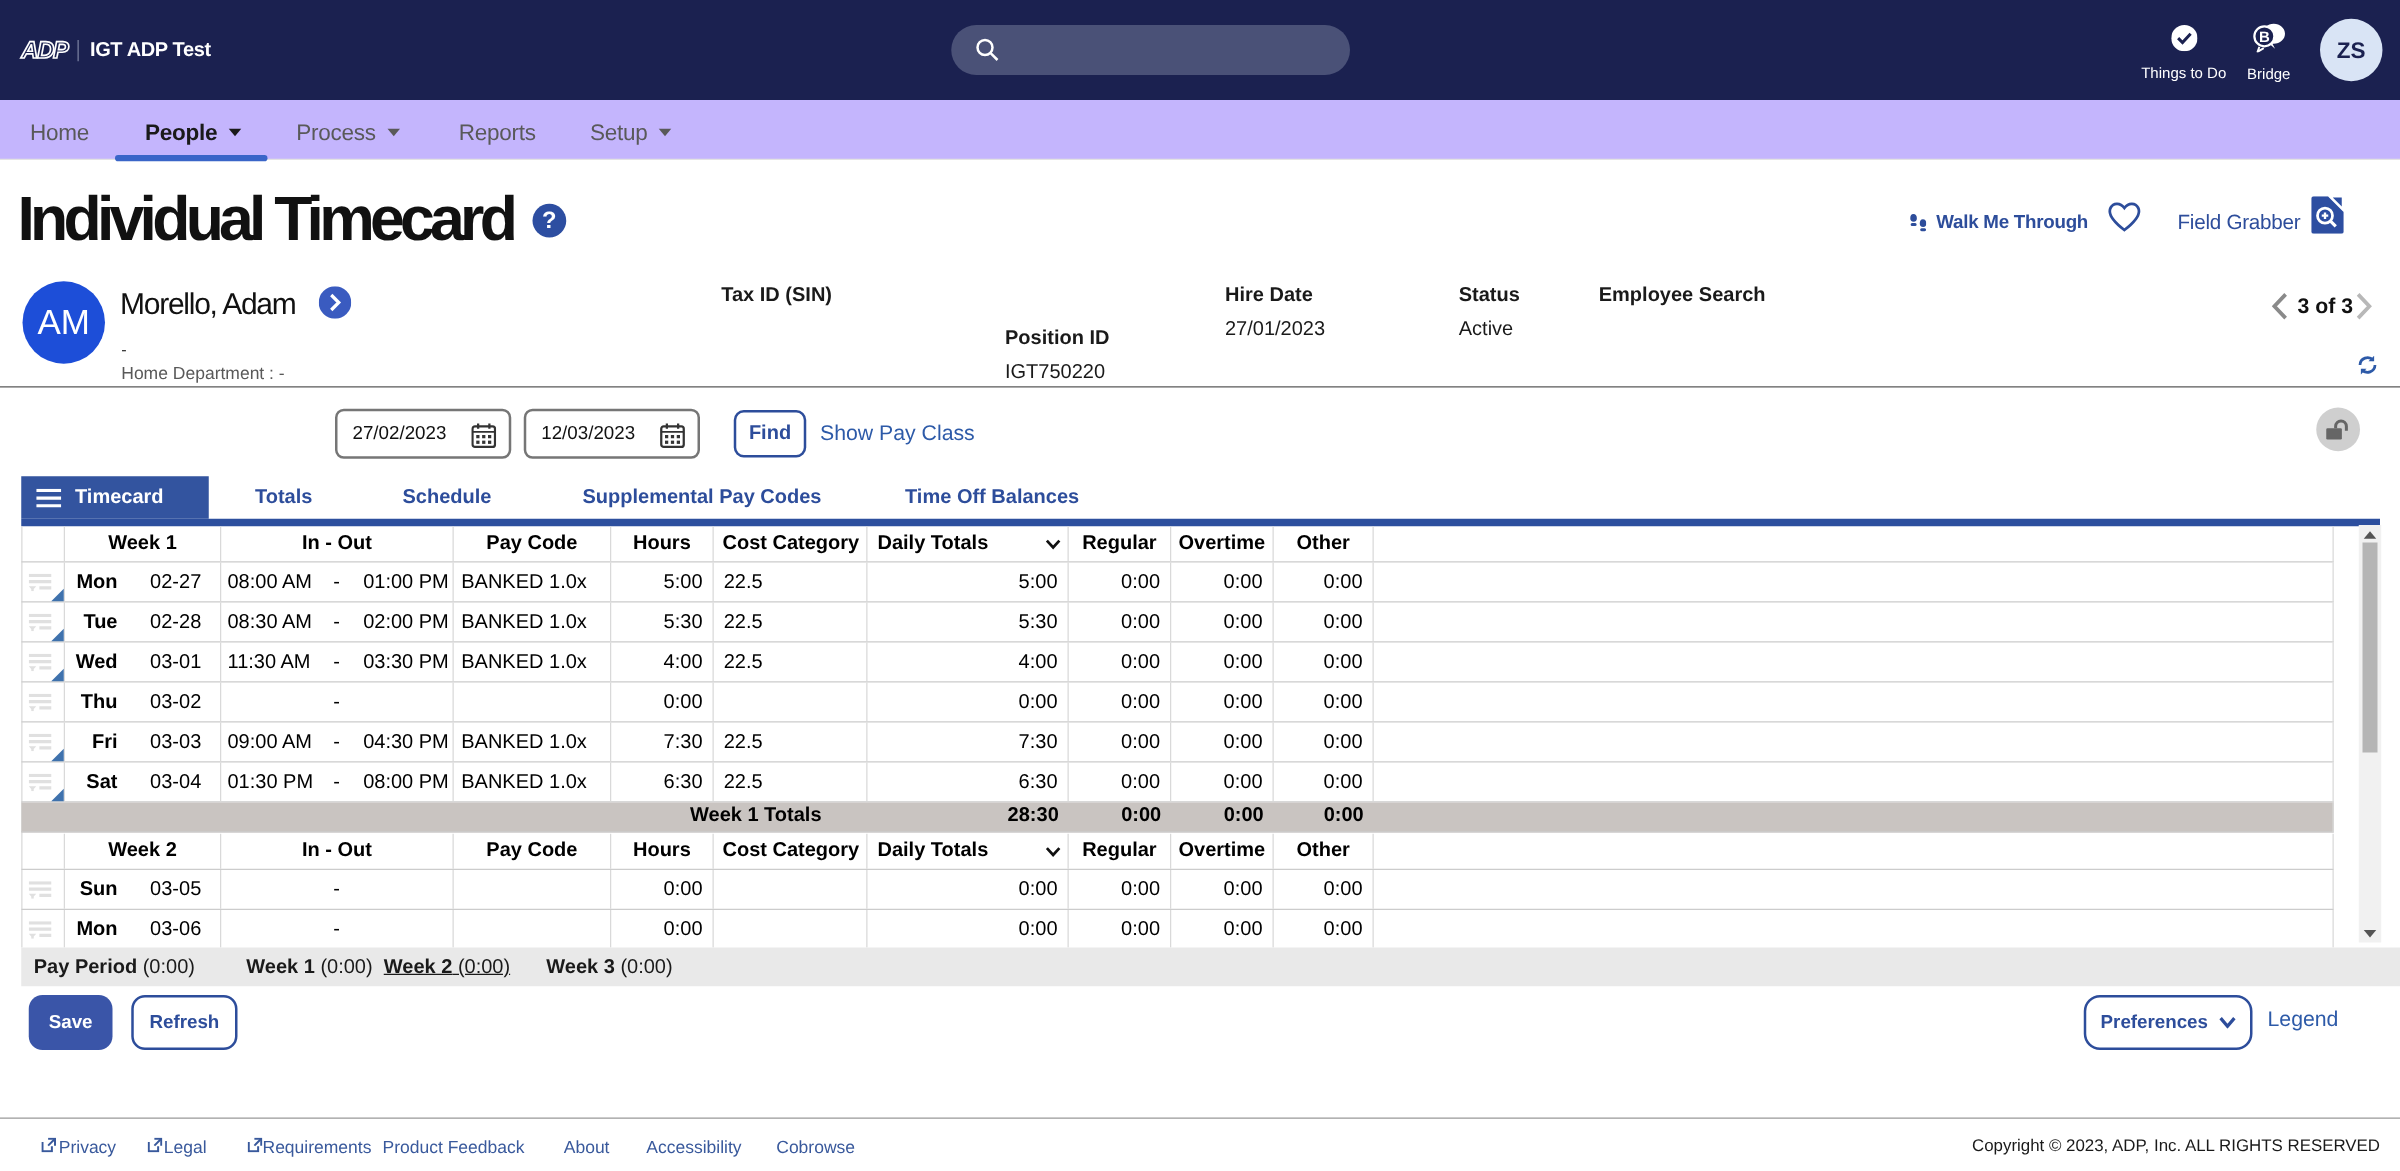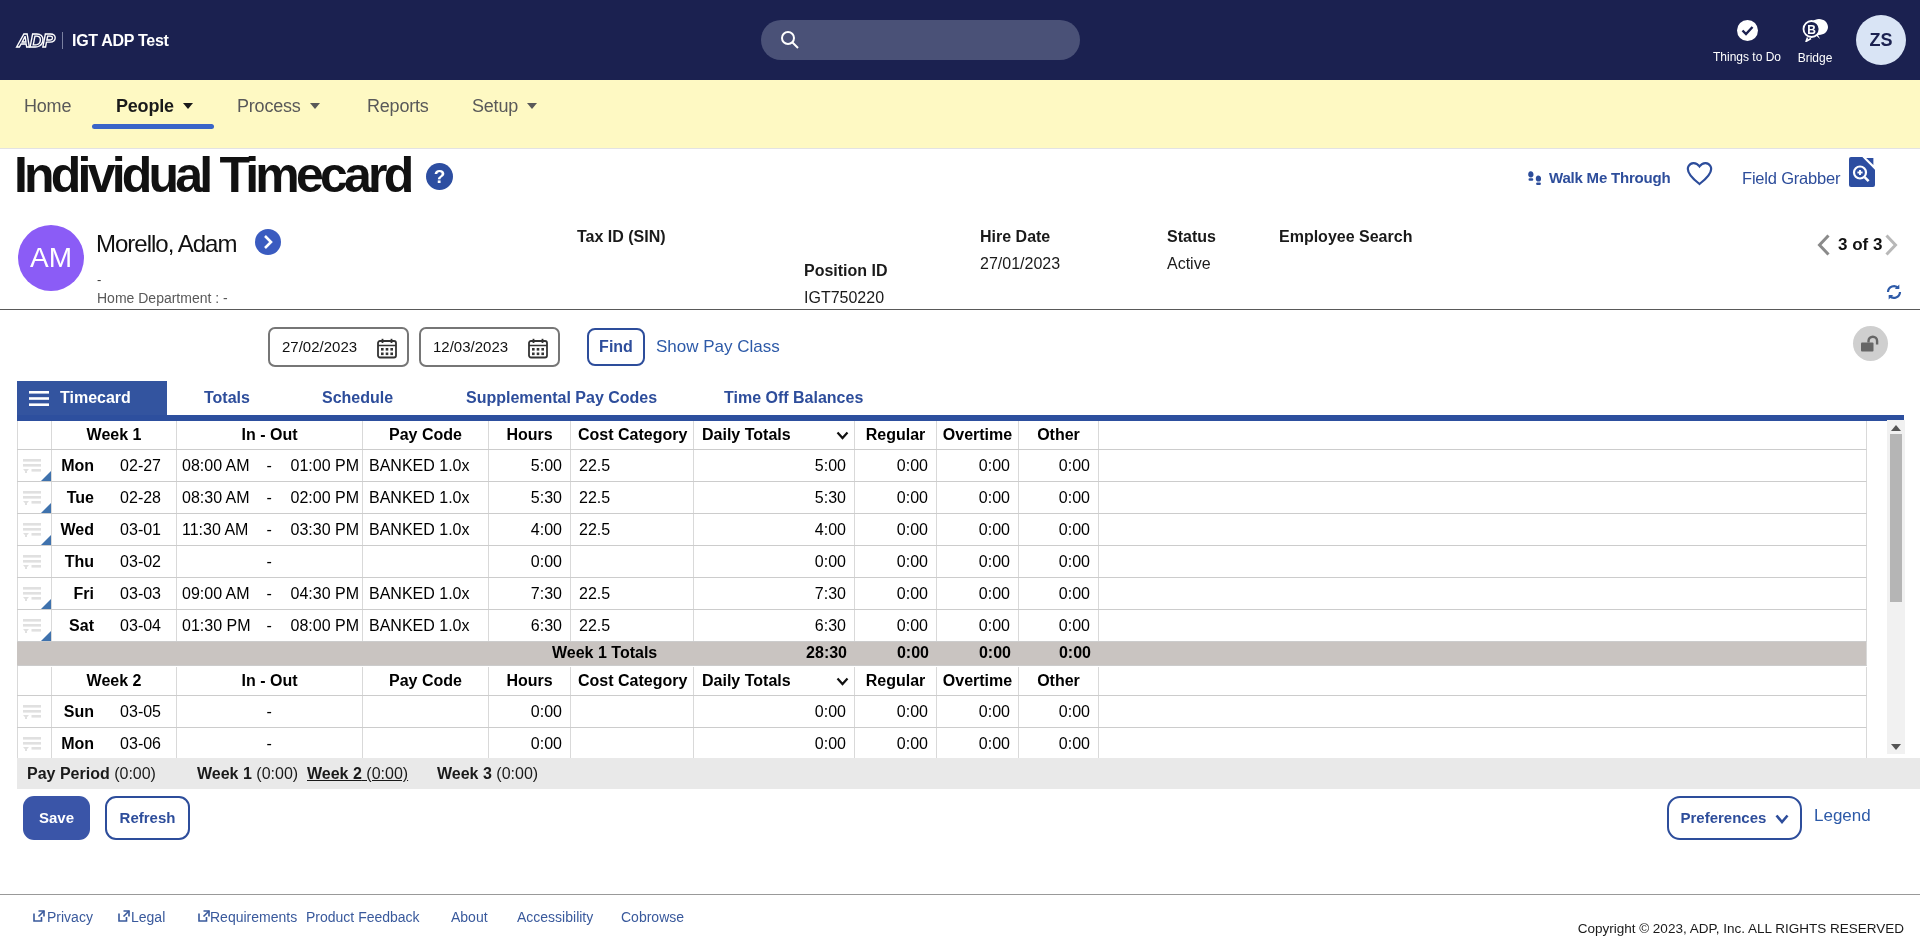--- a/index.html
+++ b/index.html
@@ -11,40 +11,40 @@
 .topbar { position:absolute; left:0; top:0; width:1920px; height:80px; background:#1b2150; }
 .brand-sep { position:absolute; left:62px; top:32px; width:1px; height:17px; background:#7a80a0; }
 .brand-name { position:absolute; left:72px; top:32px; color:#fff; font-size:16px; font-weight:bold; letter-spacing:-0.3px; }
 .searchpill { position:absolute; left:761px; top:20px; width:319px; height:40px; background:#4a5177; border-radius:20px; }
 .searchpill svg { position:absolute; left:19px; top:10px; }
 .topicon { position:absolute; text-align:center; color:#fff; }
 .topicon .lbl { font-size:12px; color:#fff; margin-top:5px; }
 .avatar { position:absolute; left:1856px; top:15px; width:50px; height:50px; border-radius:50%; background:#d9e4f5; color:#1b2150; font-weight:bold; font-size:18px; display:flex; align-items:center; justify-content:center; }
 
 
-.nav { position:absolute; left:0; top:80px; width:1920px; height:69px; background:#fef9c3; border-bottom:1px solid #e3e3e3; }
+.nav { position:absolute; left:0; top:80px; width:1920px; height:48px; background:#c4b5fd; border-bottom:1px solid #e3e3e3; }
 .nav .item { position:absolute; top:0; height:52px; display:flex; align-items:center; font-size:18px; letter-spacing:-0.2px; color:#595959; }
 .nav .item.active { color:#1a1a1a; font-weight:bold; }
 .nav .caret { display:inline-block; margin-left:9px; width:0; height:0; border-left:5px solid transparent; border-right:5px solid transparent; border-top:6px solid #595959; }
 .nav .item.active .caret { border-top-color:#1a1a1a; }
 .nav .underline { position:absolute; left:92px; top:44px; width:122px; height:5px; background:#3a65c8; border-radius:3px; }
 
 
 .h1row { position:absolute; left:14px; top:146px; }
 .h1row h1 { font-size:50px; letter-spacing:-3.8px; color:#111; font-weight:bold; display:inline-block; }
 .help-circ { position:absolute; left:412px; top:17px; width:27px; height:27px; border-radius:50%; background:#2d4ea1; color:#fff; font-size:19px; font-weight:bold; text-align:center; line-height:27px; }
 .hd-actions { position:absolute; top:168px; left:0; width:1920px; height:24px; }
 .walkme { position:absolute; left:1549px; top:1px; color:#2d4d9b; font-weight:bold; font-size:15px; letter-spacing:-0.2px; }
 .heart { position:absolute; left:1684px; top:-9px; }
 .fieldgrab { position:absolute; left:1742px; top:1px; color:#2d4d9b; font-size:16.5px; letter-spacing:-0.2px; }
 .fg-icon { position:absolute; left:1849px; top:-11px; }
 
 
 .emp { position:absolute; left:0; top:200px; width:1920px; height:110px; border-bottom:1px solid #595959; }
-.emp-av { position:absolute; left:18px; top:25px; width:66px; height:66px; border-radius:50%; background:#8b5cf6; color:#fff; font-size:28px; display:flex; align-items:center; justify-content:center; }
+.emp-av { position:absolute; left:18px; top:25px; width:66px; height:66px; border-radius:50%; background:#1d4ed8; color:#fff; font-size:28px; display:flex; align-items:center; justify-content:center; }
 .emp-name { position:absolute; left:96px; top:30px; font-size:24px; letter-spacing:-1px; color:#111; }
 .emp-dash { position:absolute; left:97px; top:72px; font-size:13px; color:#333; }
 .emp-dept { position:absolute; left:97px; top:90px; font-size:14px; color:#595959; }
 .fld { position:absolute; top:28px; }
 .fld .lab { font-size:16px; font-weight:bold; color:#1a1a1a; }
 .fld .val { font-size:16px; color:#1a1a1a; margin-top:9px; }
 .emp-search-btn { position:absolute; left:1277px; top:51px; width:168px; height:43px; background:#3a55a8; border-radius:9px; color:#fff; font-weight:bold; font-size:15px; display:flex; align-items:center; justify-content:center; }
 .pager { position:absolute; left:1838px; top:35px; font-size:17px; font-weight:bold; color:#111; }
 .refresh-ic { position:absolute; left:1886px; top:84px; }
 
@@ -78,21 +78,21 @@
 .summary b { font-weight:bold; }
 .btn-save { position:absolute; left:23px; top:796px; width:67px; height:44px; background:#3a55a8; border-radius:11px; color:#fff; font-weight:bold; font-size:15px; text-align:center; line-height:44px; }
 .btn-refresh { position:absolute; left:105px; top:796px; width:85px; height:44px; background:#fff; border:2.5px solid #2d4d9b; border-radius:11px; color:#2d4d9b; font-weight:bold; font-size:15px; text-align:center; line-height:39px; }
 .btn-pref { position:absolute; left:1667px; top:796px; width:135px; height:44px; background:#fff; border:2.5px solid #2d4d9b; border-radius:13px; color:#2d4d9b; font-weight:bold; font-size:15px; text-align:center; line-height:39px; }
 .legend { position:absolute; left:1814px; top:806px; color:#2d5aa8; font-size:17px; }
 
 
 .footer { position:absolute; left:0; top:894px; width:1920px; height:43px; border-top:1px solid #999; background:#fff; }
 .footer a { position:absolute; top:14px; color:#39599c; font-size:14px; text-decoration:none; }
 .footer .extic { position:absolute; top:15px; }
-.copyright { position:absolute; right:16px; top:26px; font-size:13.5px; color:#1a1a1a; }
+.copyright { position:absolute; right:16px; top:14px; font-size:13.5px; color:#1a1a1a; }
 </style>
 </head>
 <body>
 
 <div class="topbar">
   <div style="position:absolute;left:17px;top:30px;width:38px;height:21px;color:transparent;-webkit-text-stroke:1.3px #fff;font-style:italic;font-weight:bold;font-size:19px;letter-spacing:-1px;">ADP</div>
   <div class="brand-sep"></div>
   <div class="brand-name">IGT ADP Test</div>
   <div class="searchpill">
     <svg width="20" height="20" viewBox="0 0 20 20">

